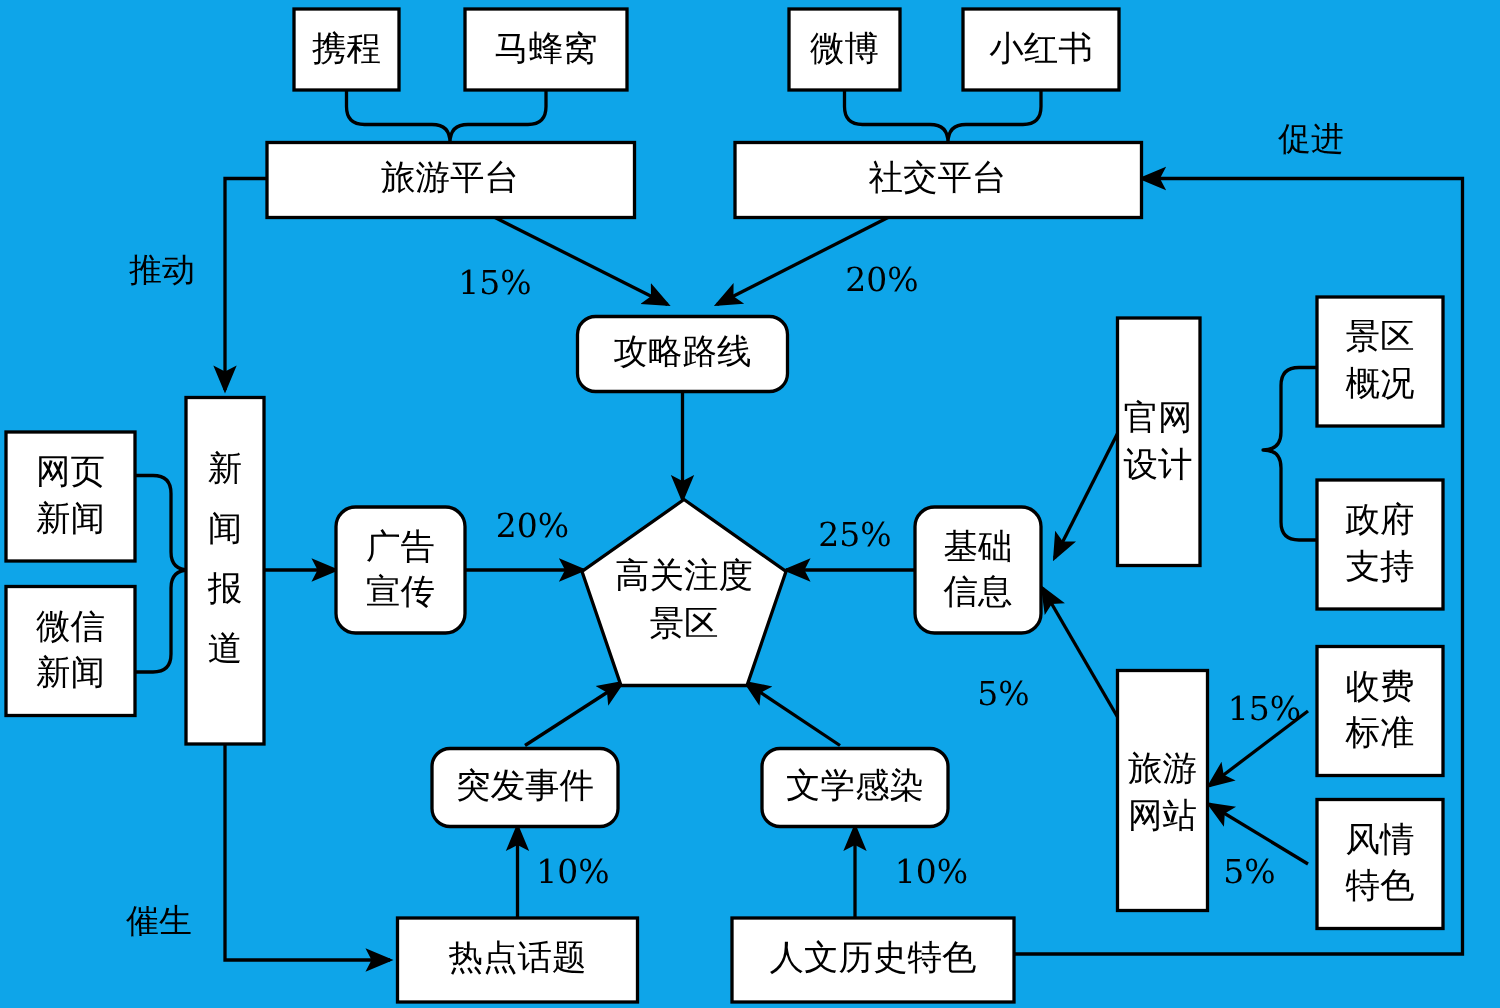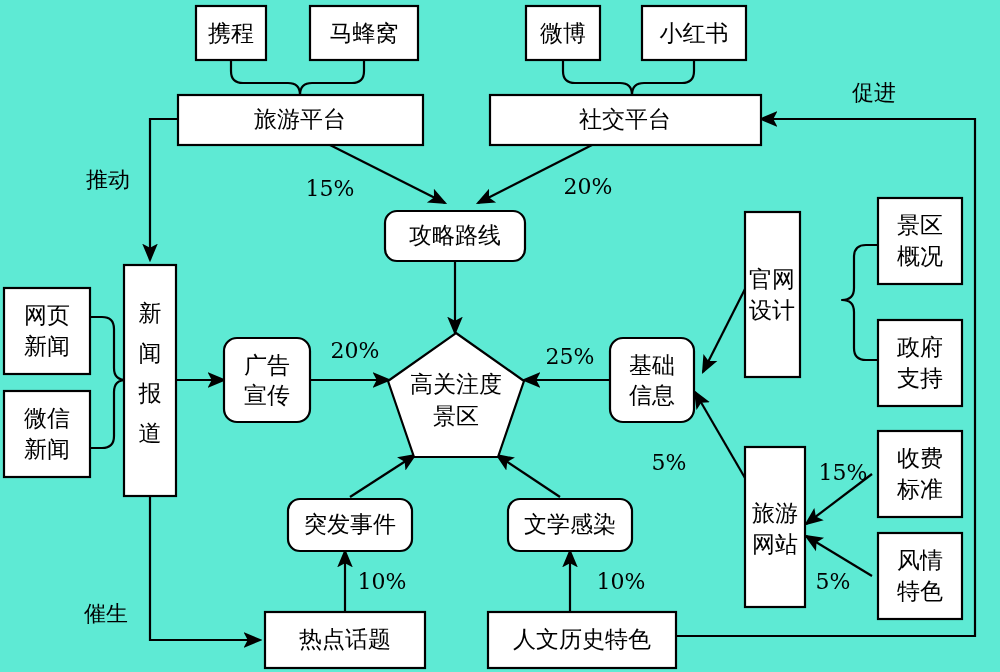--- a/index.html
+++ b/index.html
@@ -7,21 +7,21 @@
     padding: 0;
     background: #ffffff;
   }
   body {
     font-family: "DejaVu Sans", "Liberation Sans", sans-serif;
   }
   #diagram-root {
     position: relative;
     width: 1000px;
     height: 672px;
-    background: #5eead4;
+    background: #0ea5e9;
     overflow: hidden;
   }
   #diagram-svg {
     position: absolute;
     top: 0;
     left: 0;
     width: 1000px;
     height: 672px;
   }
   .node-label {

